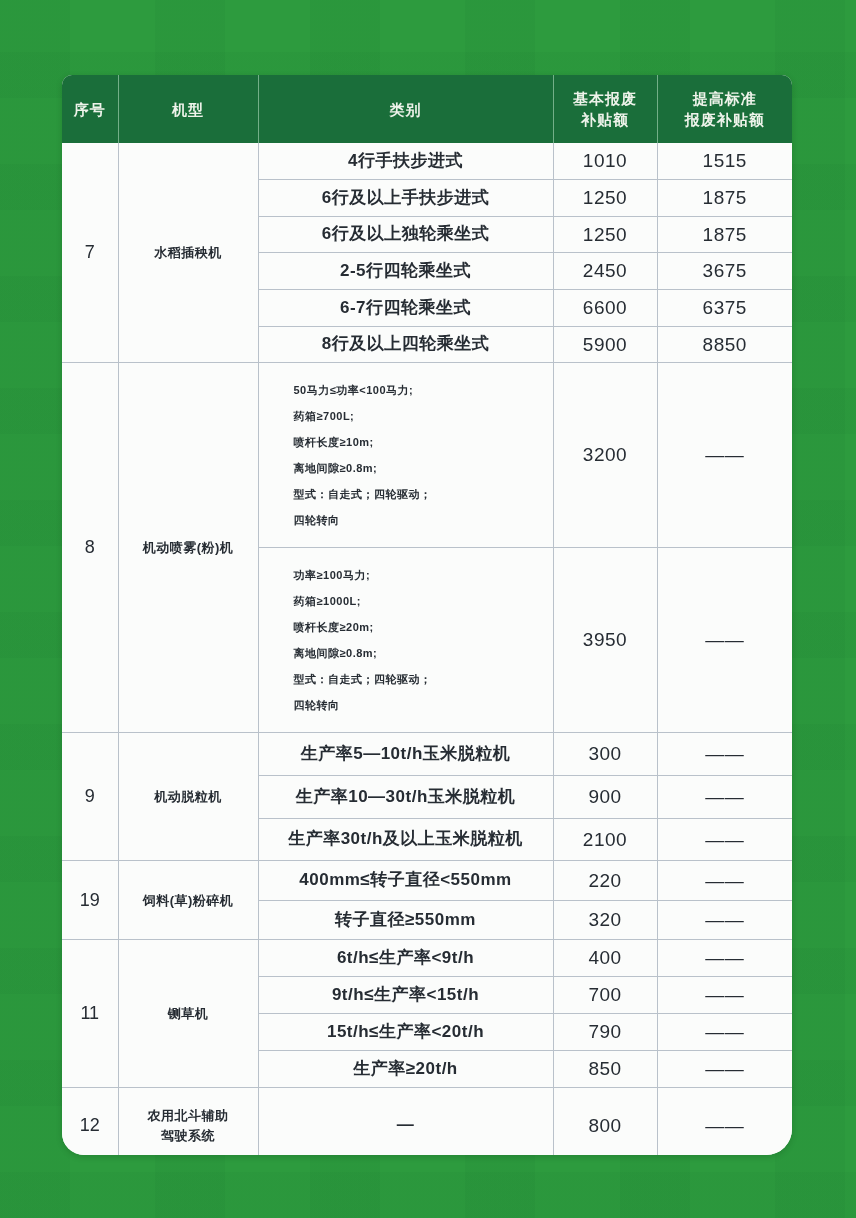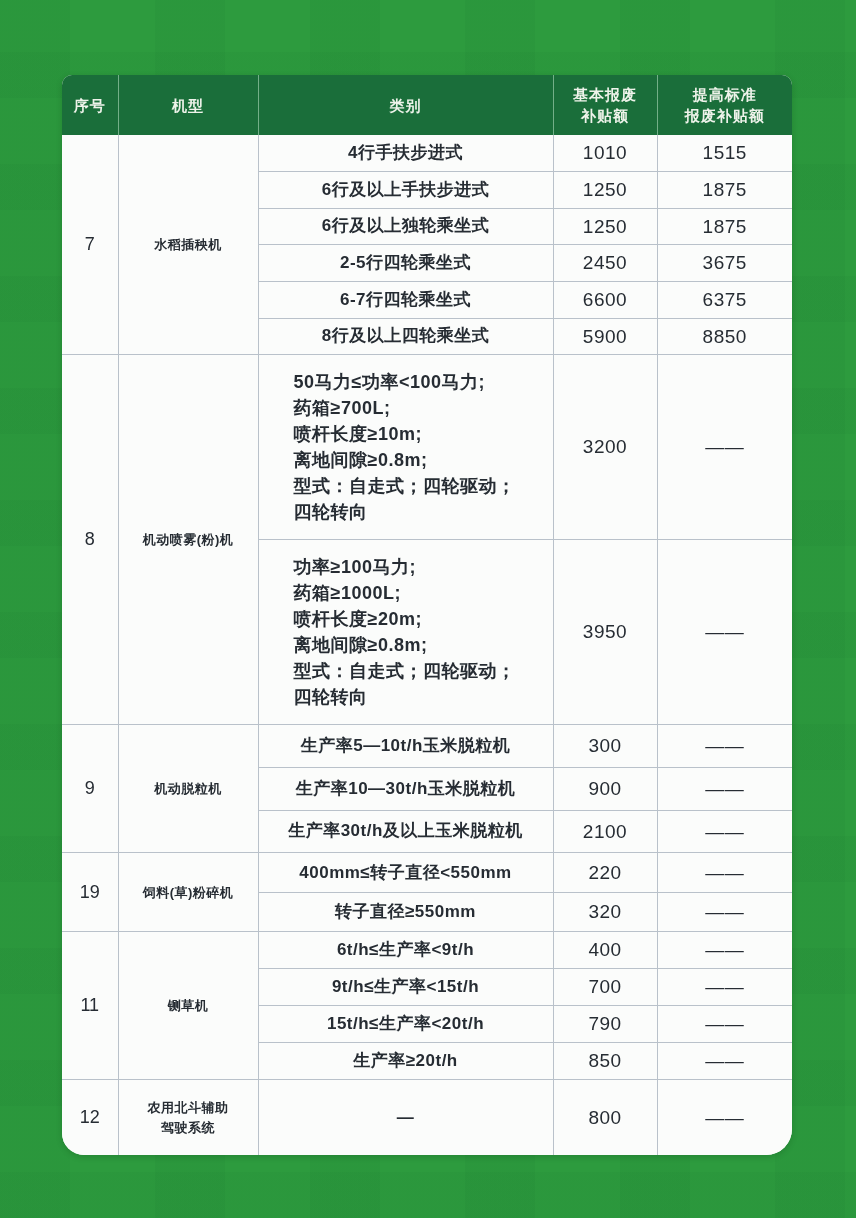--- a/index.html
+++ b/index.html
@@ -22,37 +22,37 @@
   table{
     width:730px;height:1080px;border-collapse:collapse;table-layout:fixed;
     color:#262c33;
   }
   col.c-no{width:56px;}
   col.c-type{width:140px;}
   col.c-cat{width:295px;}
   col.c-basic{width:104px;}
   col.c-raised{width:135px;}
 
-  thead tr{height:60px;}
+  thead tr{height:68px;}
   thead th{
     background:#1a6e3a;color:#eef3ea;font-size:15px;font-weight:700;
     line-height:1.4;white-space:pre-line;border:0;
     border-left:1px solid rgba(190,230,200,.55);
     letter-spacing:1px;vertical-align:middle;padding:0;
   }
   thead th:first-child{border-left:0;}
 
   tbody td{
     border:1px solid #b9c1ca;text-align:center;vertical-align:middle;
     padding:0;white-space:pre-line;background:#fbfcfb;
   }
   td.cell-no{font-size:18px;font-weight:500;border-left:0;}
   td.cell-type{font-size:13px;font-weight:700;letter-spacing:.5px;line-height:1.5;}
   td.cell-cat{font-size:17px;font-weight:700;letter-spacing:.5px;line-height:1.55;margin-left:33px;}
-  td.cell-cat.left{text-align:left;padding-left:35px;line-height:26px;font-size:18px;}
+  td.cell-cat.left{text-align:left;padding-left:35px;line-height:26px;font-size:11px;}
   td.cell-num{font-size:19px;font-weight:500;letter-spacing:.5px;}
   td.cell-raised{border-right:0;border-radius:11px;}
 
   tbody.sec-7 tr{height:36.66px;}
   tbody.sec-8 tr{height:185px;}
   tbody.sec-9 tr{height:42.66px;}
   tbody.sec-10 tr{height:39.5px;}
   tbody.sec-11 tr{height:37px;}
   tbody.sec-12 tr{height:75px;}
   tbody.sec-7 tr:first-child td{border-top:0;}

